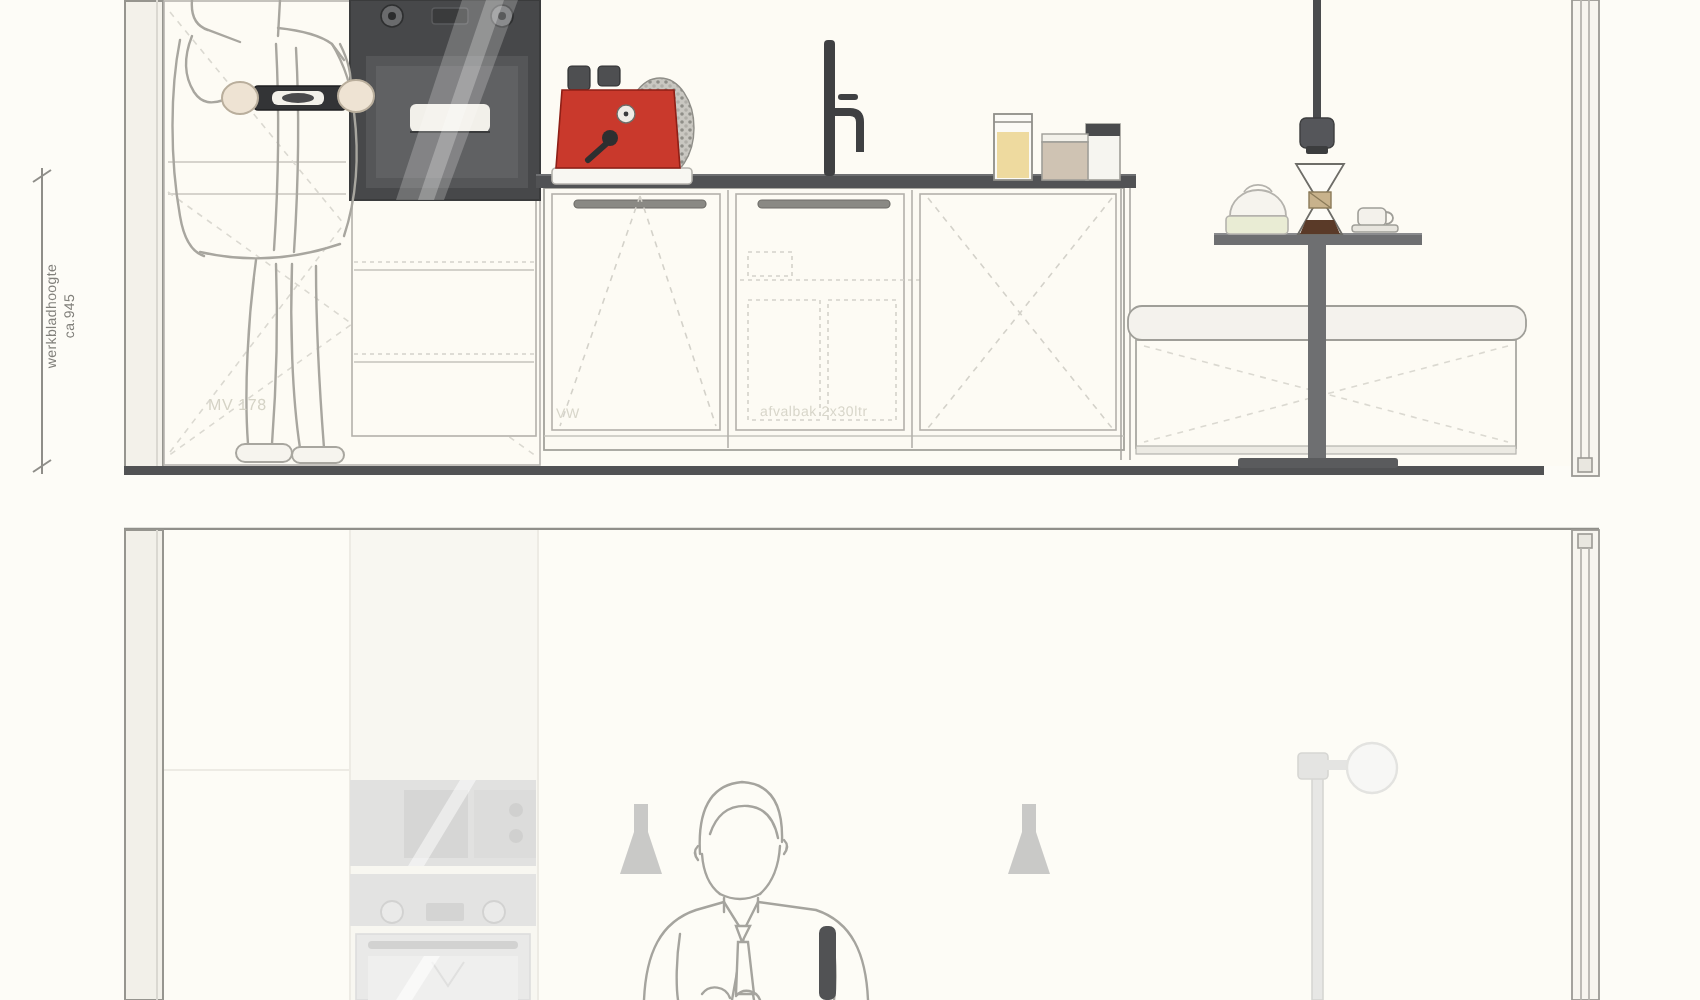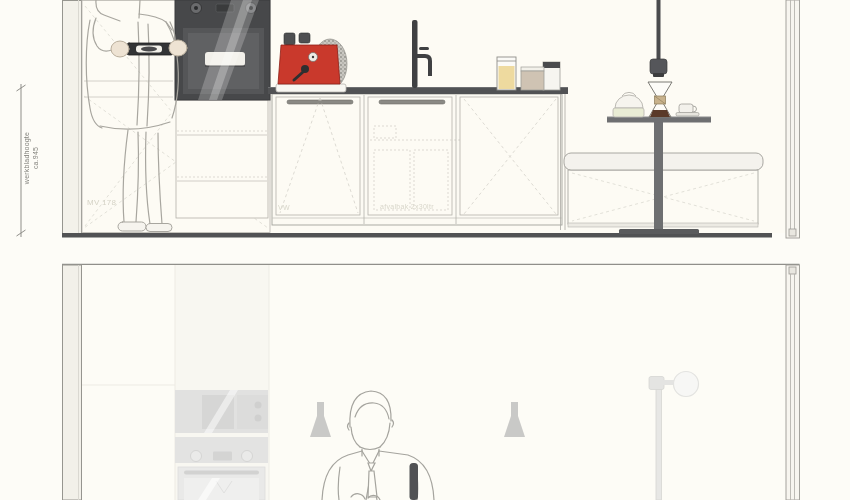--- a/index.html
+++ b/index.html
@@ -231,21 +231,21 @@
       <line x1="794.5" y1="0" x2="794.5" y2="230" stroke="#b5b4ae" stroke-width="0.9"></line>
       <rect x="789" y="229" width="7" height="7" fill="#e9e7e0" stroke="#9b9a94" stroke-width="0.8"></rect>
     </g>
   </svg>
 
   <div class="dim-label">
     <div>werkbladhoogte</div>
     <div>ca.945</div>
   </div>
 
-  <div class="label mv" style="left:87px;top:198px">MV 178</div>
+  <div class="label mv" style="left:104px;top:198px">MV 178</div>
   <div class="label" style="left:278px;top:204px">VW</div>
   <div class="label" style="left:380px;top:203px">afvalbak 2x30ltr</div>
 
   <svg class="panel-svg" style="top:245px" width="850" height="255" viewBox="0 0 850 255">
 
     <line x1="62" y1="19.5" x2="799.5" y2="19.5" stroke="#908f8a" stroke-width="1.3"></line>
     <rect x="62" y="20" width="724" height="235" fill="#fdfcf6"></rect>
 
     <g>
       <rect x="62.5" y="20" width="19" height="235" fill="#f2f0e9" stroke="#96958f"></rect>

